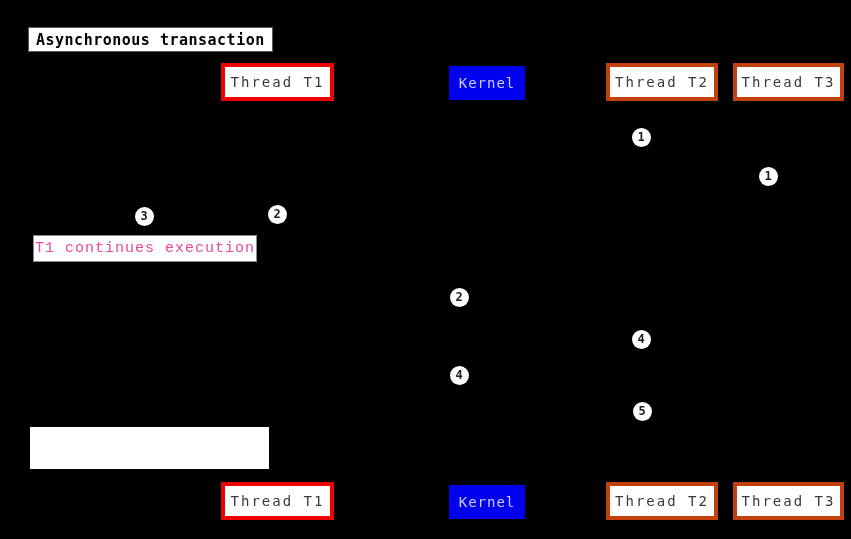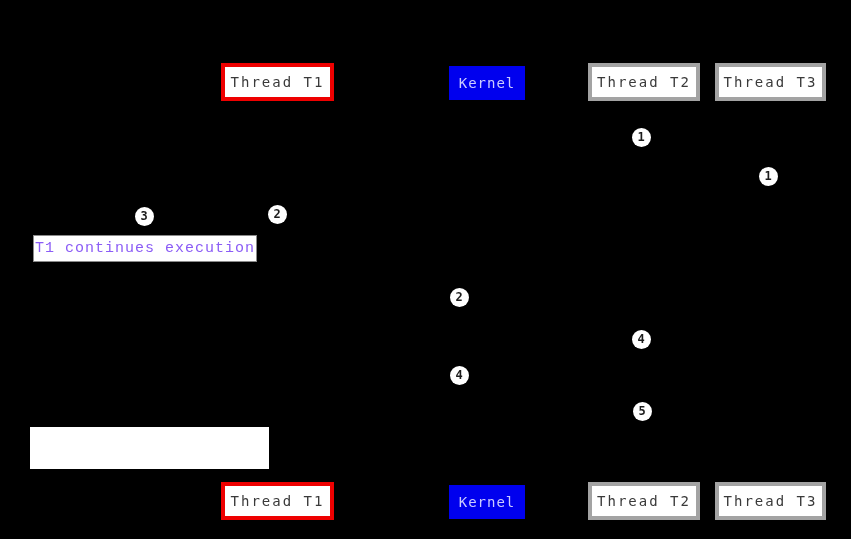--- a/index.html
+++ b/index.html
@@ -19,44 +19,45 @@
     white-space:nowrap;
   }
   .participant-row{position:absolute;left:0;width:699px;height:40px;}
   .participant{
     position:absolute;top:0;height:38px;box-sizing:border-box;
     display:flex;align-items:center;justify-content:center;
     font-size:14px;letter-spacing:2px;white-space:nowrap;
     background:#fff;color:#3a3a3a;
   }
   .participant.red{border:4px solid #ee0000;}
-  .participant.blue{border:4px solid #a3a3a3;}
+  .participant.blue{border:4px solid #c2410c;margin-left:18px;}
   .participant.kernel{
     top:3px;height:34px;border:none;
     background:#0000ee;color:#ccccff;letter-spacing:1px;margin-left:27px;
   }
   .marker{
     position:absolute;width:19px;height:19px;border-radius:50%;
     background:#fff;color:#1c1c1c;
     display:flex;align-items:center;justify-content:center;
     font-size:12px;font-weight:bold;
   }
   .note{
     position:absolute;box-sizing:border-box;background:#fff;
     font-family:"Liberation Mono", monospace;
-    color:#8b5cf6;font-size:15px;letter-spacing:1px;
+    color:#ec4899;font-size:15px;letter-spacing:1px;
     display:flex;align-items:center;justify-content:center;
     white-space:nowrap;
   }
   .note.bordered{border:1px solid #8a8a8a;}
 </style>
 </head>
 <body>
 
 <div id="canvas">
+  <div class="title-box">Asynchronous transaction</div>
 
   <div class="participant-row" style="top: 63px;">
       <div class="participant red" style="left: 221px; width: 113px;">Thread T1</div>
       <div class="participant kernel" style="left: 422px; width: 76px;">Kernel</div>
       <div class="participant blue" style="left: 588px; width: 112px;">Thread T2</div>
       <div class="participant blue" style="left: 715px; width: 111px;">Thread T3</div>
     </div>
   <div class="participant-row" style="top: 482px;">
       <div class="participant red" style="left: 221px; width: 113px;">Thread T1</div>
       <div class="participant kernel" style="left: 422px; width: 76px;">Kernel</div>

